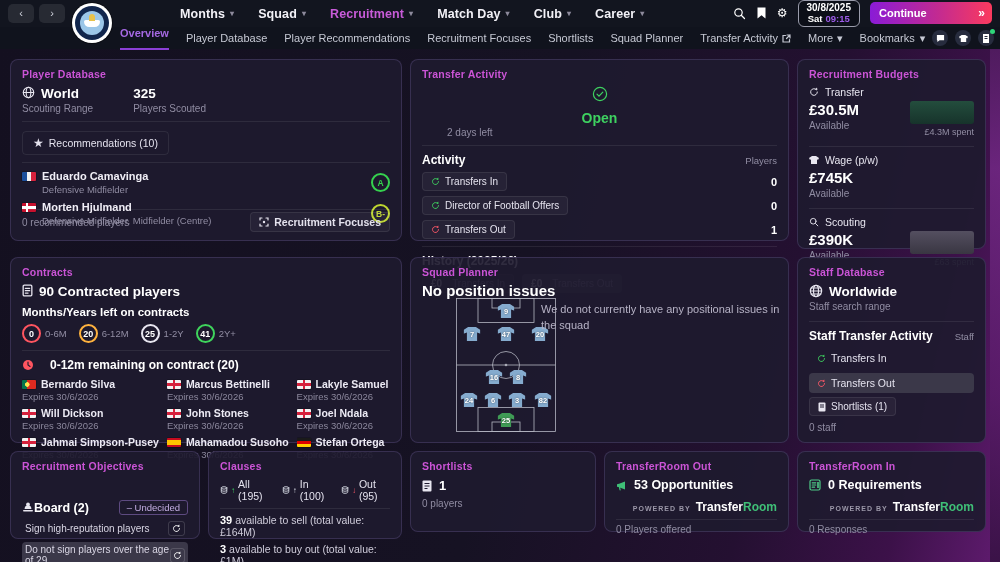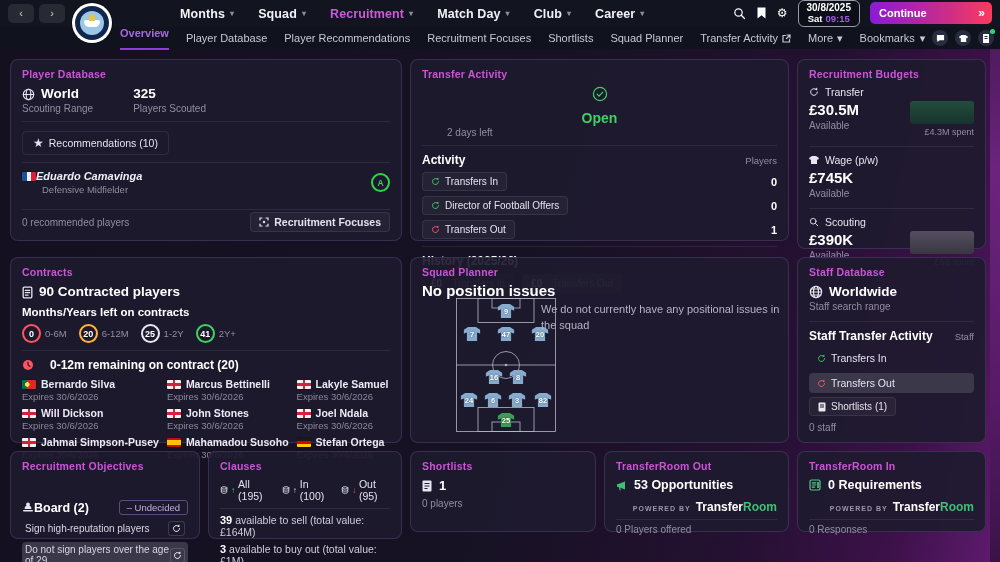--- a/index.html
+++ b/index.html
@@ -58,25 +58,25 @@
   .row2 .panel { height:186px; }
   .divider { border-top:1px solid rgba(255,255,255,.08); margin:7px 0; }
   .muted { color:#918da3; }
   .chip { display:inline-flex; align-items:center; gap:5px; background:rgba(255,255,255,.045);
     border:1px solid rgba(255,255,255,.08); border-radius:4px; padding:3px 8px; font-size:10px; color:#e4e2ee; cursor:pointer; white-space:nowrap;}
   .chip.plain { background:none; border:none; }
   .chip.hl, .hl-row { background:#3b3849 !important; border-color:transparent; }
   .green { color:#3ed160; } .red { color:#ff5868; }
   
   .pd-top { display:flex; gap:40px; margin-top:2px;}
-  .big-label { font-size:13.5px; font-weight:700; color:#fff; display:flex; align-items:flex-end; gap:6px;}
+  .big-label { font-size:13.5px; font-weight:700; color:#fff; display:flex; align-items:flex-start; gap:6px;}
   .sub-label { font-size:10px; margin-top:2px; }
   .rec-chip { margin:2px 0 0 0; }
   .player-row { display:flex; align-items:center; margin-top:6px; }
-  .pname { font-size:11px; font-weight:700; color:#f0eef6; display:flex; align-items:center;font-style:italic;}
+  .pname { font-size:11px; font-weight:700; color:#f0eef6; display:flex; gap:6px; align-items:center;}
   .ppos { font-size:9.5px; color:#918da3; margin:2px 0 0 20px; }
   .rating { width:19px; height:19px; border-radius:50%; border:2px solid; font-size:8.5px; font-weight:700;
     display:flex; align-items:center; justify-content:center; margin-left:auto; }
   .rating.a { border-color:#35d14e; color:#35d14e; }
   .rating.b { border-color:#bed530; color:#bed530; }
   .pd-footer { position:absolute; left:11px; right:11px; bottom:8px; display:flex; align-items:center; }
   .pd-footer .fl { font-size:10px; }
   .pd-footer .chip { margin-left:auto; }
   .hr-abs { position:absolute; left:11px; right:11px; bottom:30px; border-top:1px solid rgba(255,255,255,.08); }
   
@@ -304,20 +304,30 @@
         <div class="player-row">
           <div>
             <div class="pname">
                 <span class="flag" data-flag="fr"></span>
                 <span>Eduardo Camavinga</span>
               </div>
             <div class="ppos">Defensive Midfielder</div>
           </div>
           <div class="rating a">A</div>
         </div>
+        <div class="player-row">
+          <div>
+            <div class="pname">
+                <span class="flag" data-flag="dk"></span>
+                <span>Morten Hjulmand</span>
+              </div>
+            <div class="ppos">Defensive Midfielder, Midfielder (Centre)</div>
+          </div>
+          <div class="rating b">B-</div>
+        </div>
         <div class="hr-abs"></div>
         <div class="pd-footer">
           <span class="fl muted">0 recommended players</span>
           <div class="chip">
             <svg width="10" height="10" viewBox="0 0 10 10" color="#e8e6f0">
                 <path class="st" d="M1 3V1h2M7 1h2v2M9 7v2H7M3 9H1V7"></path>
                 <circle class="fl" cx="5" cy="5" r="1.2"></circle>
               </svg>
             <span style="font-size:10.5px; font-weight:700;">Recruitment Focuses</span>
           </div>

